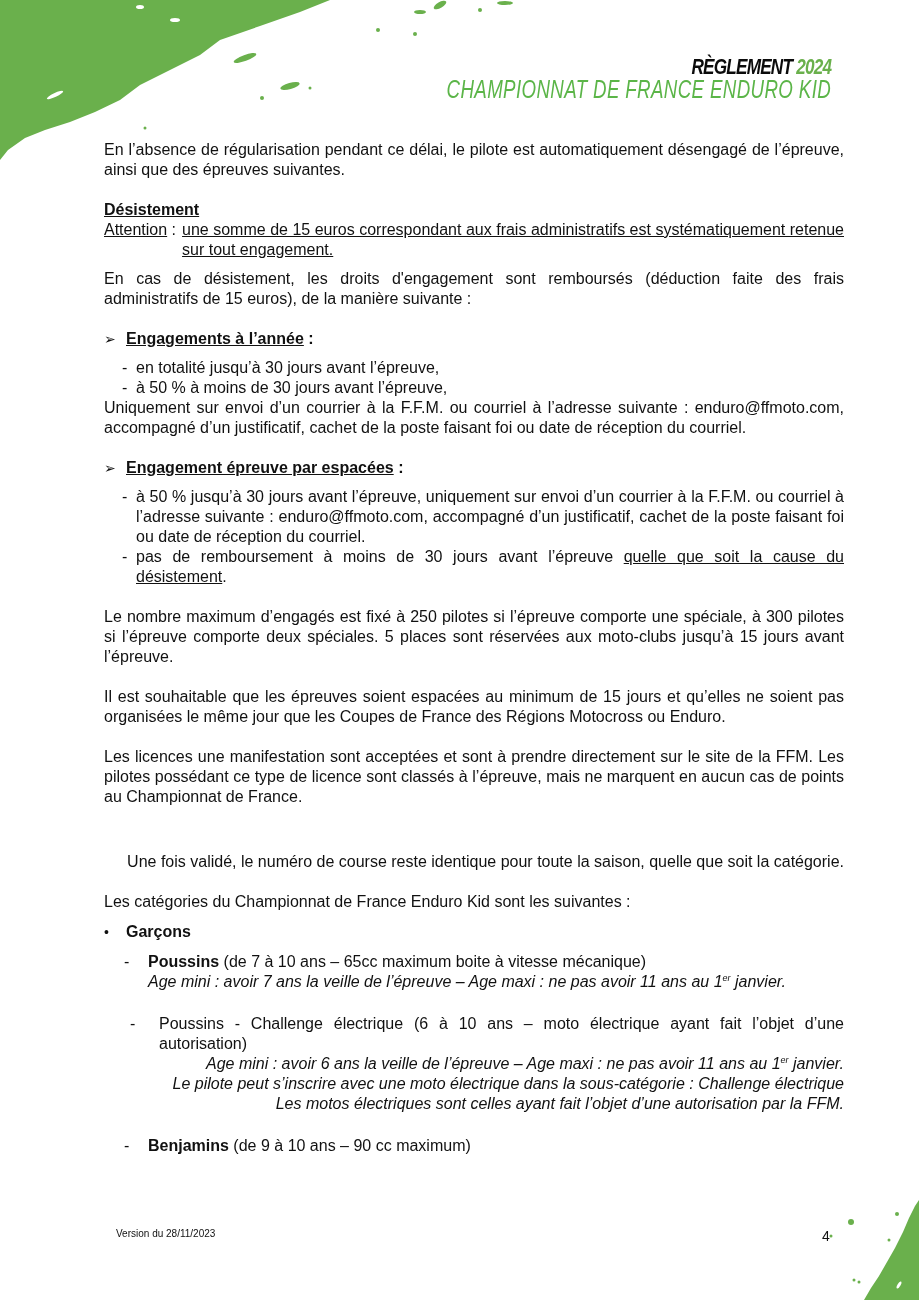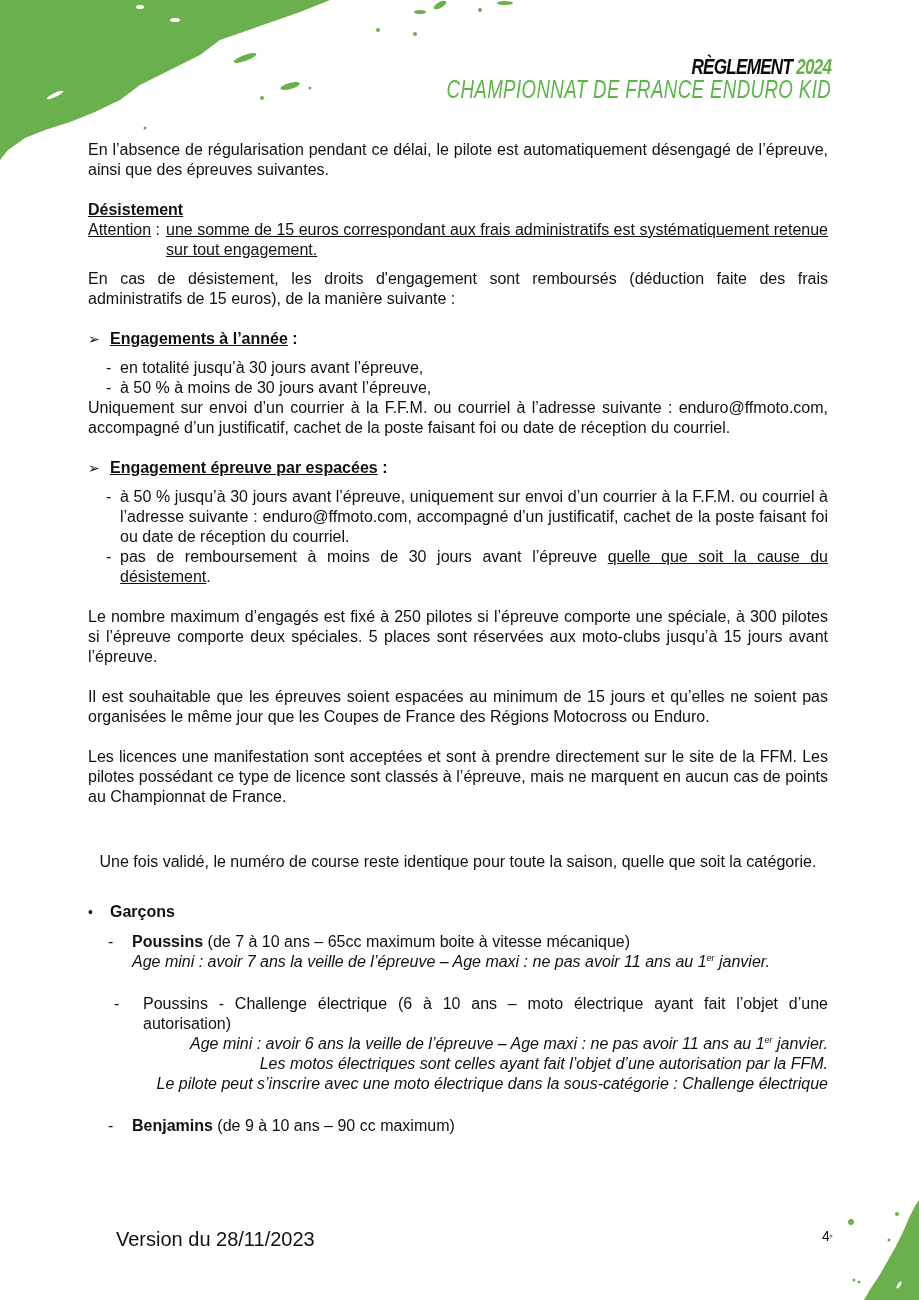--- a/index.html
+++ b/index.html
@@ -9,41 +9,41 @@
   .splash-br { position: absolute; right: 0; bottom: 0; }
   .header { position: absolute; right: 88px; top: 56px; text-align: right; line-height: 1; }
   .header .reg { font-family: "Liberation Sans", sans-serif; font-weight: bold; font-style: italic;
                  font-size: 22px; letter-spacing: -1px; transform: scaleX(0.78); transform-origin: right;
                  display: inline-block; }
   .header .reg .word { color: #0b0b0b; }
   .header .reg .year { color: #6ab04c; }
   .header .sub { font-family: "Liberation Sans", sans-serif; font-style: italic; font-size: 26px;
                  color: #5bb548; transform: scaleX(0.72); transform-origin: right; display: block;
                  margin-top: -2px; white-space: nowrap; font-weight: normal; letter-spacing: 0.5px; }
-  .content { position: absolute; left: 88px; top: 140px; width: 740px; font-size: 16px; line-height: 20px; }
+  .content { position: absolute; left: 104px; top: 140px; width: 740px; font-size: 16px; line-height: 20px; }
   p { margin: 0; text-align: justify; }
   .u { text-decoration: underline; }
   .b { font-weight: bold; }
   .i { font-style: italic; text-align: right; }
   .attention { display: flex; justify-content: flex-end; }
   .attention .lbl { white-space: nowrap; }
   .attention .txt { text-align: justify; padding-left: 6px; text-decoration: underline; }
   .arrow-h { display: flex; align-items: baseline; }
   .arrow-h .arr { width: 22px; font-size: 14px; }
   .dash-list { margin: 0; padding: 0; list-style: none; }
   .dash-list li { display: flex; padding-left: 18px; }
   .dash-list li .d { width: 14px; flex: none; }
   .dash-list li .t { text-align: justify; flex: 1; }
   .art { color: #5bb548; font-weight: bold; font-size: 16px; }
   .bullet { display: flex; align-items: baseline; }
   .bullet .dot { width: 22px; font-size: 14px; }
   .cat { display: flex; padding-left: 20px; }
   .cat .d { width: 24px; flex: none; }
   .cat .t { flex: 1; text-align: justify; }
-  .footer-ver { position: absolute; left: 116px; top: 1228px; font-size: 20px; }
+  .footer-ver { position: absolute; left: 116px; top: 1228px; font-size: 10px; }
   .footer-num { position: absolute; left: 822px; top: 1228px; font-size: 14px; }
   sup { font-size: 9px; line-height: 0; }
 </style>
 </head>
 <body>
 
 <svg class="splash-tl" width="520" height="160" viewBox="0 0 520 160">
   <path d="M0,0 L330,0 L300,12 L260,26 L220,40 L200,55 L170,70 L140,85 L120,100 L95,112 L70,122 L45,130 L25,138 L8,150 L0,160 Z" fill="#6ab04c"></path>
   <ellipse cx="245" cy="58" rx="12" ry="3" fill="#6ab04c" transform="rotate(-20 245 58)"></ellipse>
   <ellipse cx="290" cy="86" rx="10" ry="3" fill="#6ab04c" transform="rotate(-15 290 86)"></ellipse>
@@ -119,22 +119,23 @@
 
   <div style="height:20px"></div>
   <p>Le nombre maximum d’engagés est fixé à 250 pilotes si l’épreuve comporte une spéciale, à 300 pilotes si l’épreuve comporte deux spéciales. 5 places sont réservées aux moto-clubs jusqu’à 15 jours avant l’épreuve.</p>
   <div style="height:20px"></div>
   <p>Il est souhaitable que les épreuves soient espacées au minimum de 15 jours et qu’elles ne soient pas organisées le même jour que les Coupes de France des Régions Motocross ou Enduro.</p>
   <div style="height:20px"></div>
   <p>Les licences une manifestation sont acceptées et sont à prendre directement sur le site de la FFM. Les pilotes possédant ce type de licence sont classés à l’épreuve, mais ne marquent en aucun cas de points au Championnat de France.</p>
 
   <div style="height:36px"></div>
   <div style="height:9px"></div>
-  <p style="text-align:center">Une fois validé, le numéro de course reste identique pour toute la saison, quelle que soit la catégorie.</p>
+  <p style="text-align:right">Une fois validé, le numéro de course reste identique pour toute la saison, quelle que soit la catégorie.</p>
   <div style="height:20px"></div>
+  <p>Les catégories du Championnat de France Enduro Kid sont les suivantes :</p>
   <div style="height:10px"></div>
   <div class="bullet">
     <span class="dot">•</span>
     <span class="b">Garçons</span>
   </div>
   <div style="height:10px"></div>
 
   <div class="cat">
     <span class="d">-</span>
     <span class="t">
@@ -145,22 +146,22 @@
   <div style="height:22px"></div>
 
   <div class="cat" style="padding-left:26px">
     <span class="d" style="width:29px">-</span>
     <span class="t">
       <span>Poussins - Challenge électrique (6 à 10 ans – moto électrique ayant fait l’objet d’une autorisation)</span>
     </span>
   </div>
   <div style="padding-left:47px">
     <div class="i"><span>Age mini : avoir 6 ans la veille de l’épreuve – Age maxi : ne pas avoir 11 ans au 1</span><sup>er</sup><span> janvier.</span></div>
+    <div class="i" style="margin-left:-4px">Le pilote peut s’inscrire avec une moto électrique dans la sous-catégorie : Challenge électrique</div>
     <div class="i" style="margin-left:-4px">Les motos électriques sont celles ayant fait l’objet d’une autorisation par la FFM.</div>
-    <div class="i" style="margin-left:-4px">Le pilote peut s’inscrire avec une moto électrique dans la sous-catégorie : Challenge électrique</div>
   </div>
   <div style="height:22px"></div>
 
   <div class="cat">
     <span class="d">-</span>
     <span class="t">
       <span class="b">Benjamins</span><span> (de 9 à 10 ans – 90 cc maximum)</span>
     </span>
   </div>
 </div>

